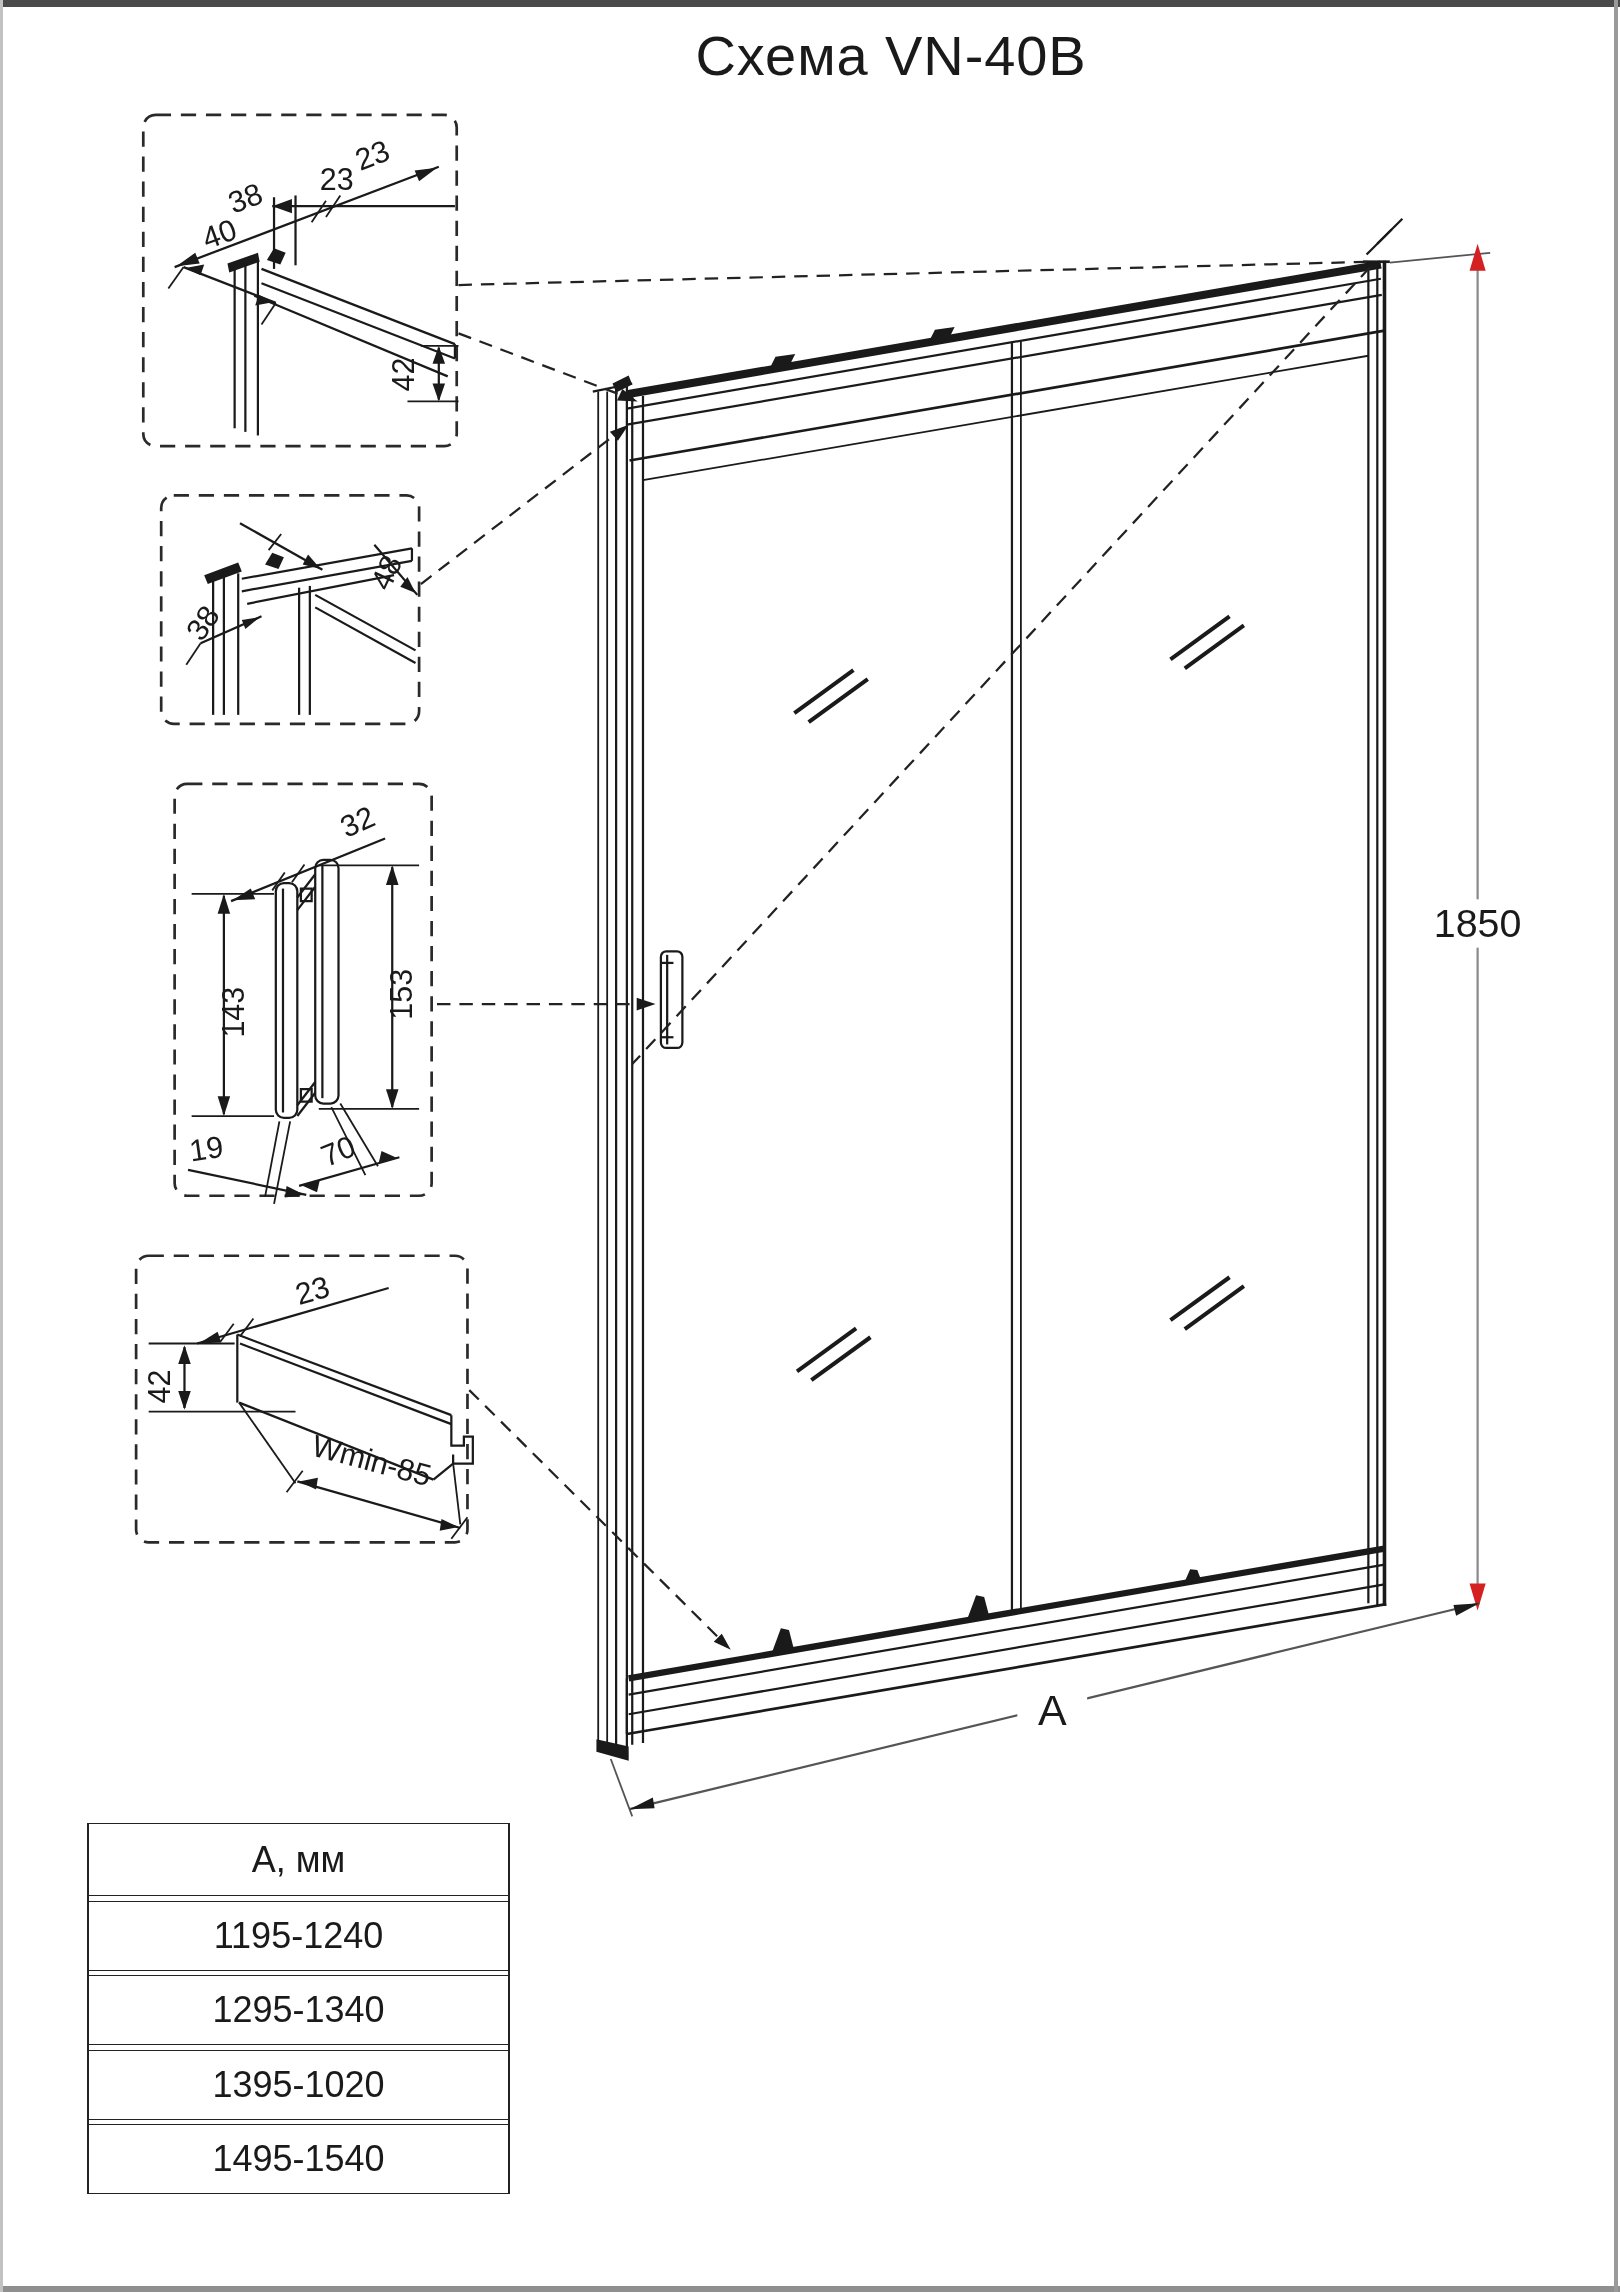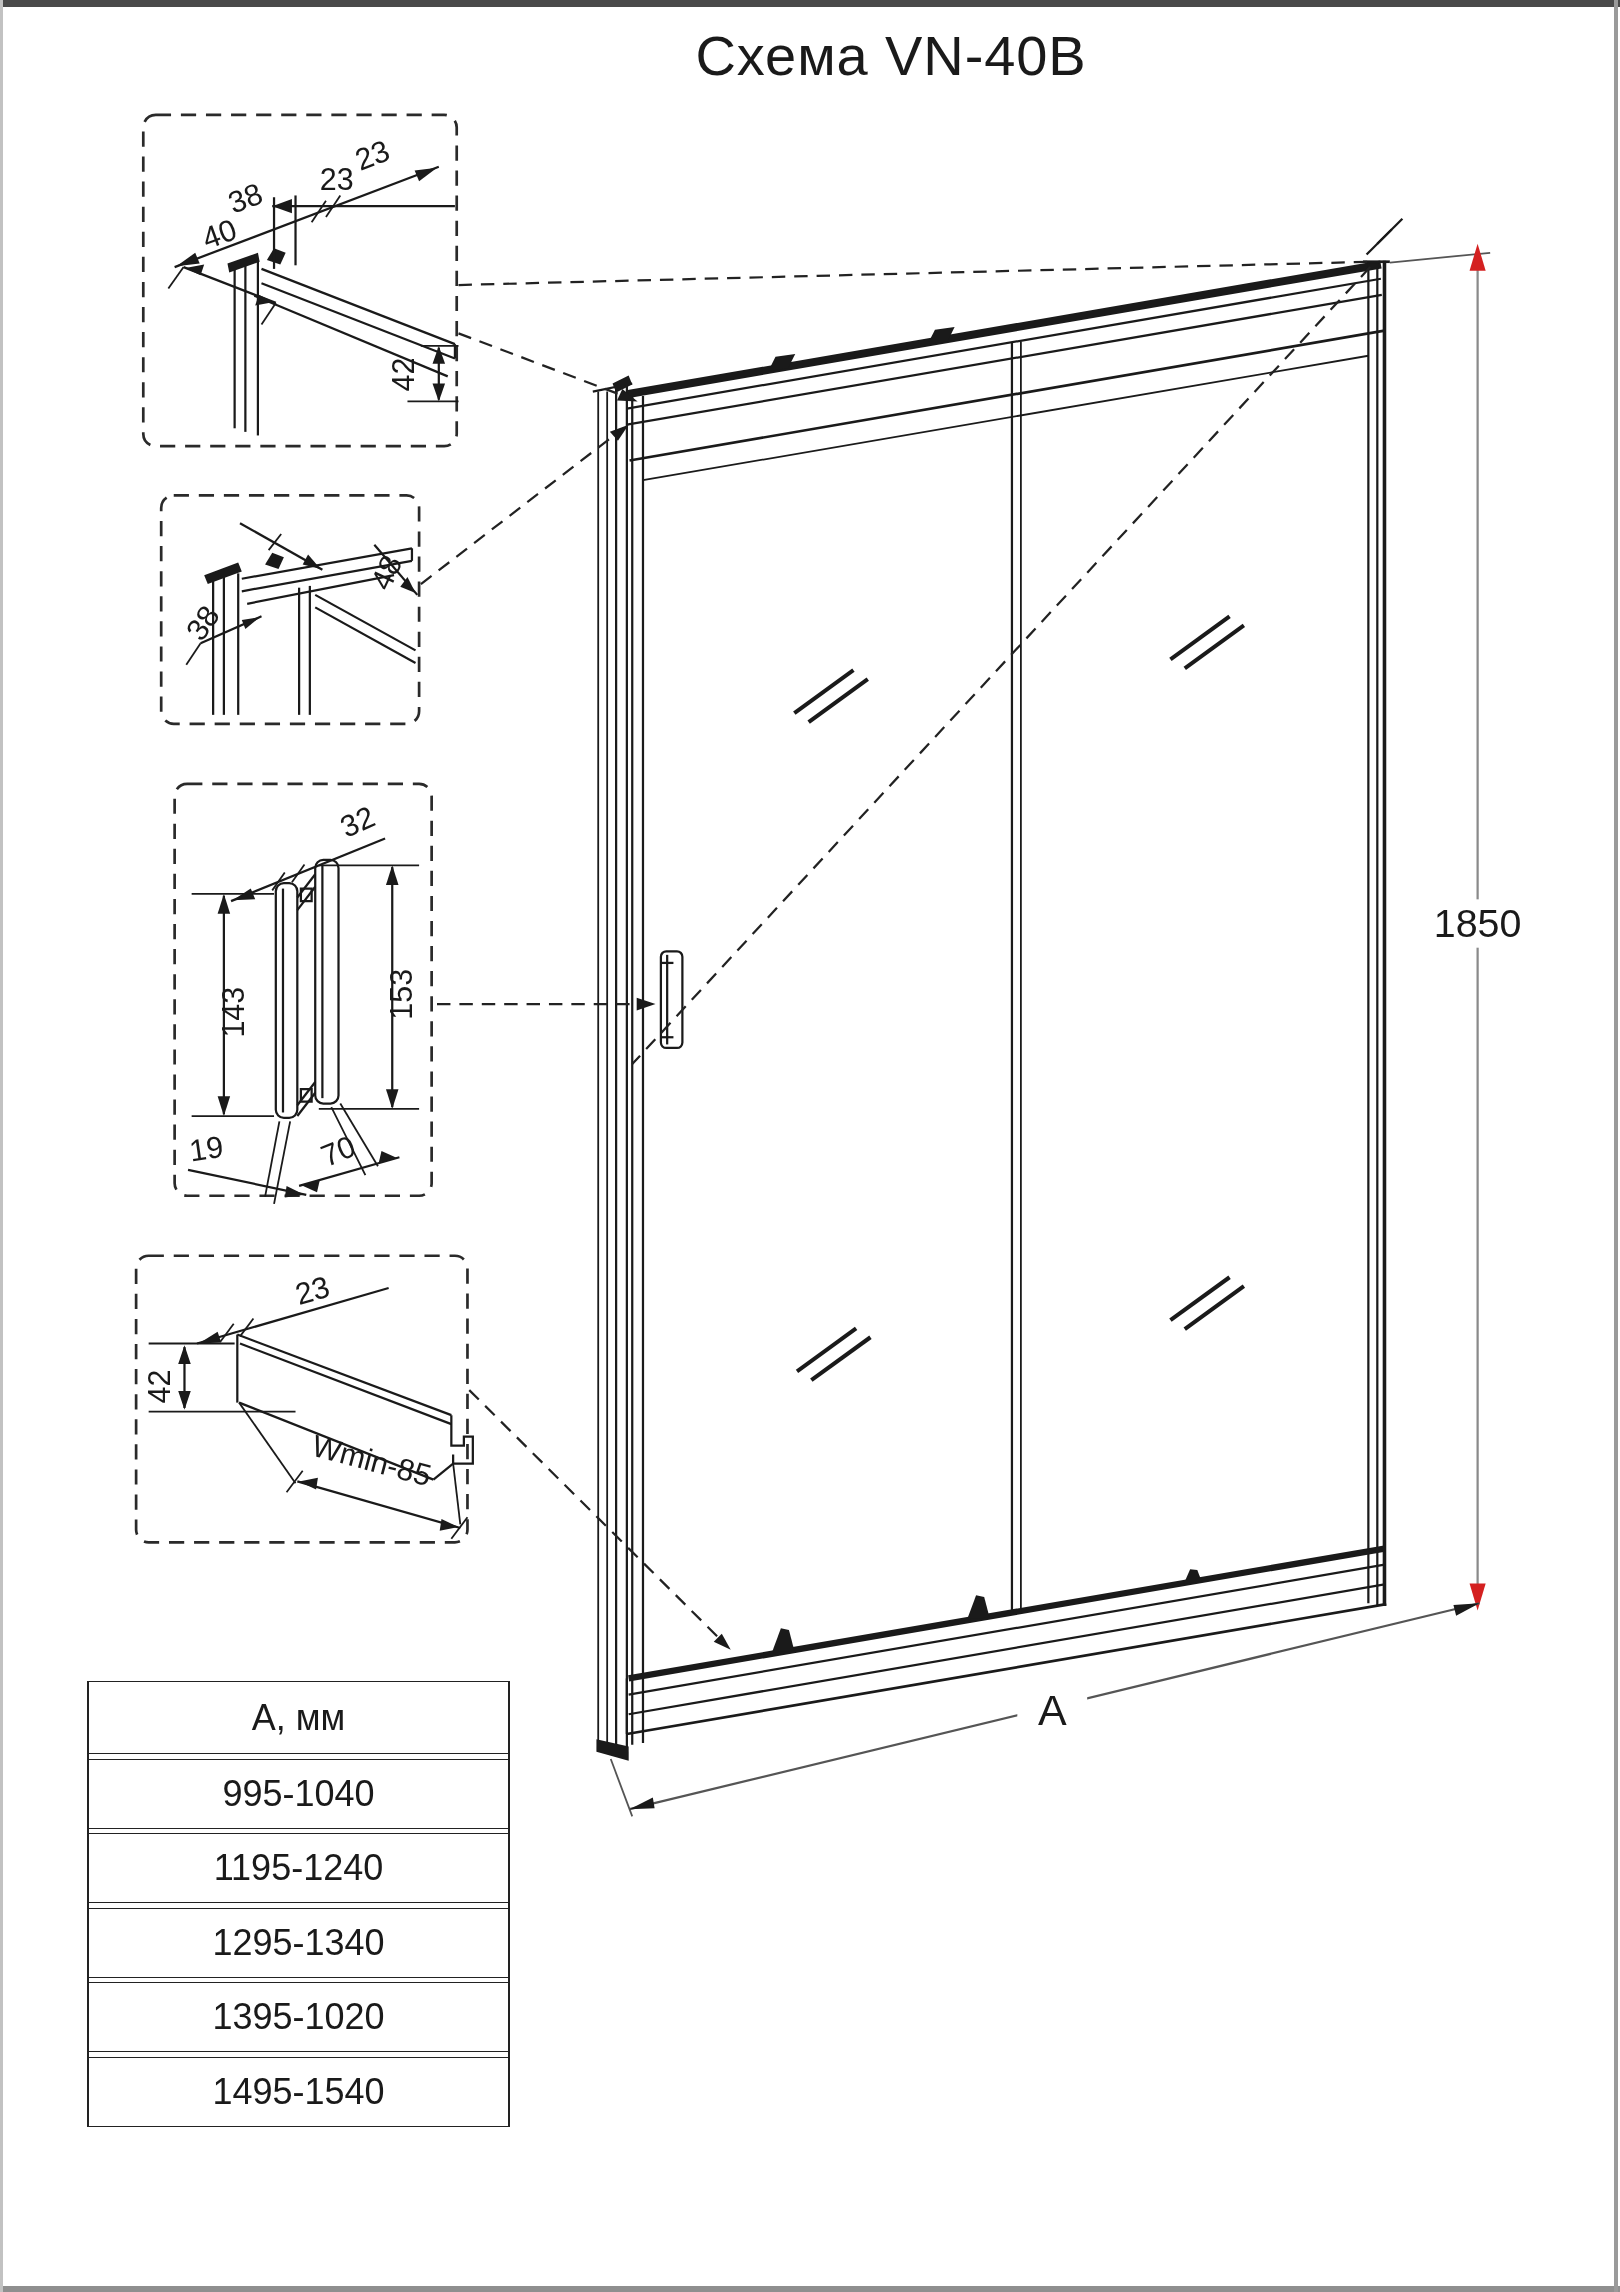--- a/index.html
+++ b/index.html
@@ -13,21 +13,21 @@
 
   .title{position:absolute;top:23px;left:891px;transform:translateX(-50%);
          font-size:56px;font-weight:500;letter-spacing:0.9px;white-space:nowrap;}
 
   svg{position:absolute;left:0;top:0;}
   svg text{font-family:"Liberation Sans", sans-serif;fill:#1a1a1a;}
   .dim{font-size:34px;}
   .dim-big{font-size:44px;}
 
   
-  .size-table{position:absolute;left:87px;top:1681px;width:419px;
+  .size-table{position:absolute;left:87px;top:1823px;width:419px;
               border-left:2.7px solid #222;border-right:2.7px solid #222;}
   .size-table .cell{box-sizing:border-box;width:100%;height:70px;margin-bottom:4.5px;
               border-top:1.8px solid #222;border-bottom:1.8px solid #222;
               display:flex;align-items:center;justify-content:center;
               font-size:36px;background:#fff;}
   .size-table .cell:last-child{margin-bottom:0;}
 </style>
 </head>
 <body>
 
@@ -292,20 +292,19 @@
       <path d="M703 2020 L1652 1790" stroke="#555" stroke-width="2.5" fill="none"></path>
       <path d="M703 2020 L731 2019 L729 2007 Z" fill="#1a1a1a" stroke="none"></path>
       <path d="M1652 1790 L1626 1804 L1623 1792 Z" fill="#1a1a1a" stroke="none"></path>
       <rect x="1136" y="1878" width="78" height="58" fill="#ffffff" stroke="none"></rect>
       <text x="1175" y="1926" text-anchor="middle" font-size="48">A</text>
     </g>
   </svg>
 
   <div class="size-table">
     <div class="cell" style="height:73px;">А, мм</div>
-    <div class="cell">995-1040</div>
     <div class="cell">1195-1240</div>
     <div class="cell">1295-1340</div>
     <div class="cell">1395-1020</div>
     <div class="cell">1495-1540</div>
   </div>
 </div>
 
 
 </body></html>

